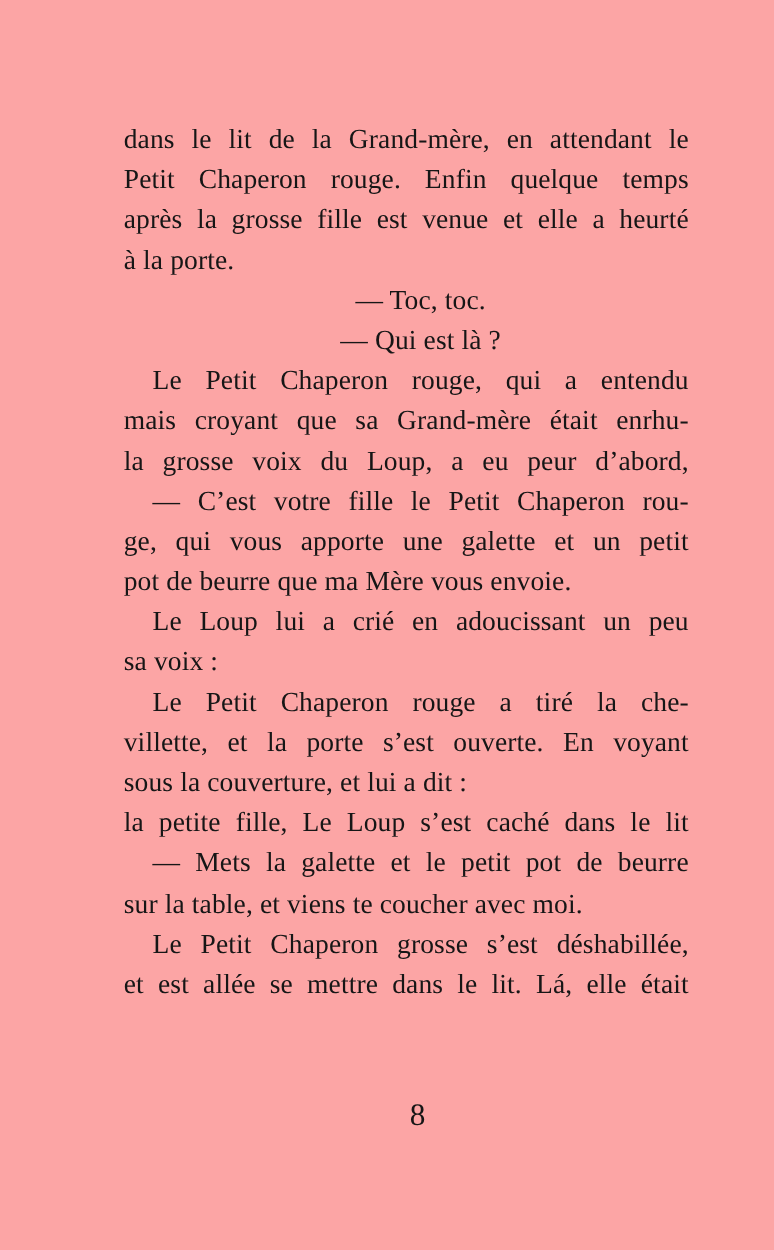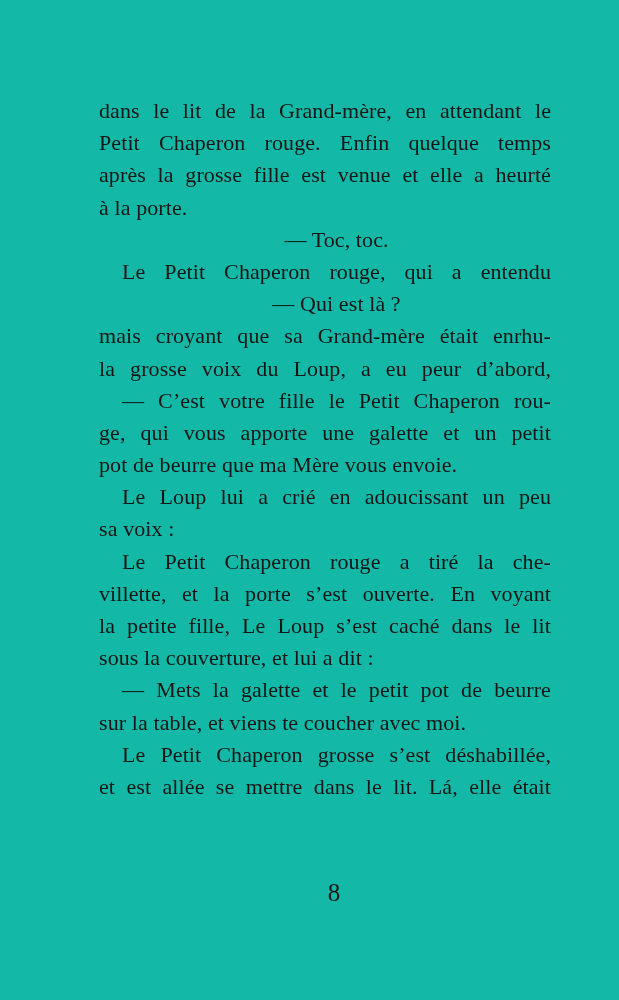--- a/index.html
+++ b/index.html
@@ -4,21 +4,21 @@
 <style>
   html, body {
     margin: 0;
     padding: 0;
     background: #ffffff;
   }
   .page {
     position: relative;
     width: 619px;
     height: 1000px;
-    background: #14b8a6;
+    background: #fca5a5;
     overflow: hidden;
     font-family: "Liberation Serif", "DejaVu Serif", serif;
     color: #161616;
   }
   .text-block {
     position: absolute;
     left: 99px;
     top: 95px;
     width: 452px;
     font-size: 22px;
@@ -55,32 +55,32 @@
 </head>
 <body>
 
 <div class="page">
   <div class="text-block">
     <div class="line j">dans le lit de la Grand-mère, en attendant le</div>
     <div class="line j">Petit Chaperon rouge. Enfin quelque temps</div>
     <div class="line j">après la grosse fille est venue et elle a heurté</div>
     <div class="line">à la porte.</div>
     <div class="line ind">— Toc, toc.</div>
+    <div class="line ind">— Qui est là ?</div>
     <div class="line ind j">Le Petit Chaperon rouge, qui a entendu</div>
-    <div class="line ind">— Qui est là ?</div>
     <div class="line j">mais croyant que sa Grand-mère était enrhu-</div>
     <div class="line j">la grosse voix du Loup, a eu peur d’abord,</div>
     <div class="line ind j">— C’est votre fille le Petit Chaperon rou-</div>
     <div class="line j">ge, qui vous apporte une galette et un petit</div>
     <div class="line">pot de beurre que ma Mère vous envoie.</div>
     <div class="line ind j">Le Loup lui a crié en adoucissant un peu</div>
     <div class="line">sa voix :</div>
     <div class="line ind j">Le Petit Chaperon rouge a tiré la che-</div>
     <div class="line j">villette, et la porte s’est ouverte. En voyant</div>
+    <div class="line">sous la couverture, et lui a dit :</div>
     <div class="line j">la petite fille, Le Loup s’est caché dans le lit</div>
-    <div class="line">sous la couverture, et lui a dit :</div>
     <div class="line ind j">— Mets la galette et le petit pot de beurre</div>
     <div class="line">sur la table, et viens te coucher avec moi.</div>
     <div class="line ind j">Le Petit Chaperon grosse s’est déshabillée,</div>
     <div class="line j">et est allée se mettre dans le lit. Lá, elle était</div>
   </div>
   <div class="page-num">8</div>
 </div>
 
 </body></html>

